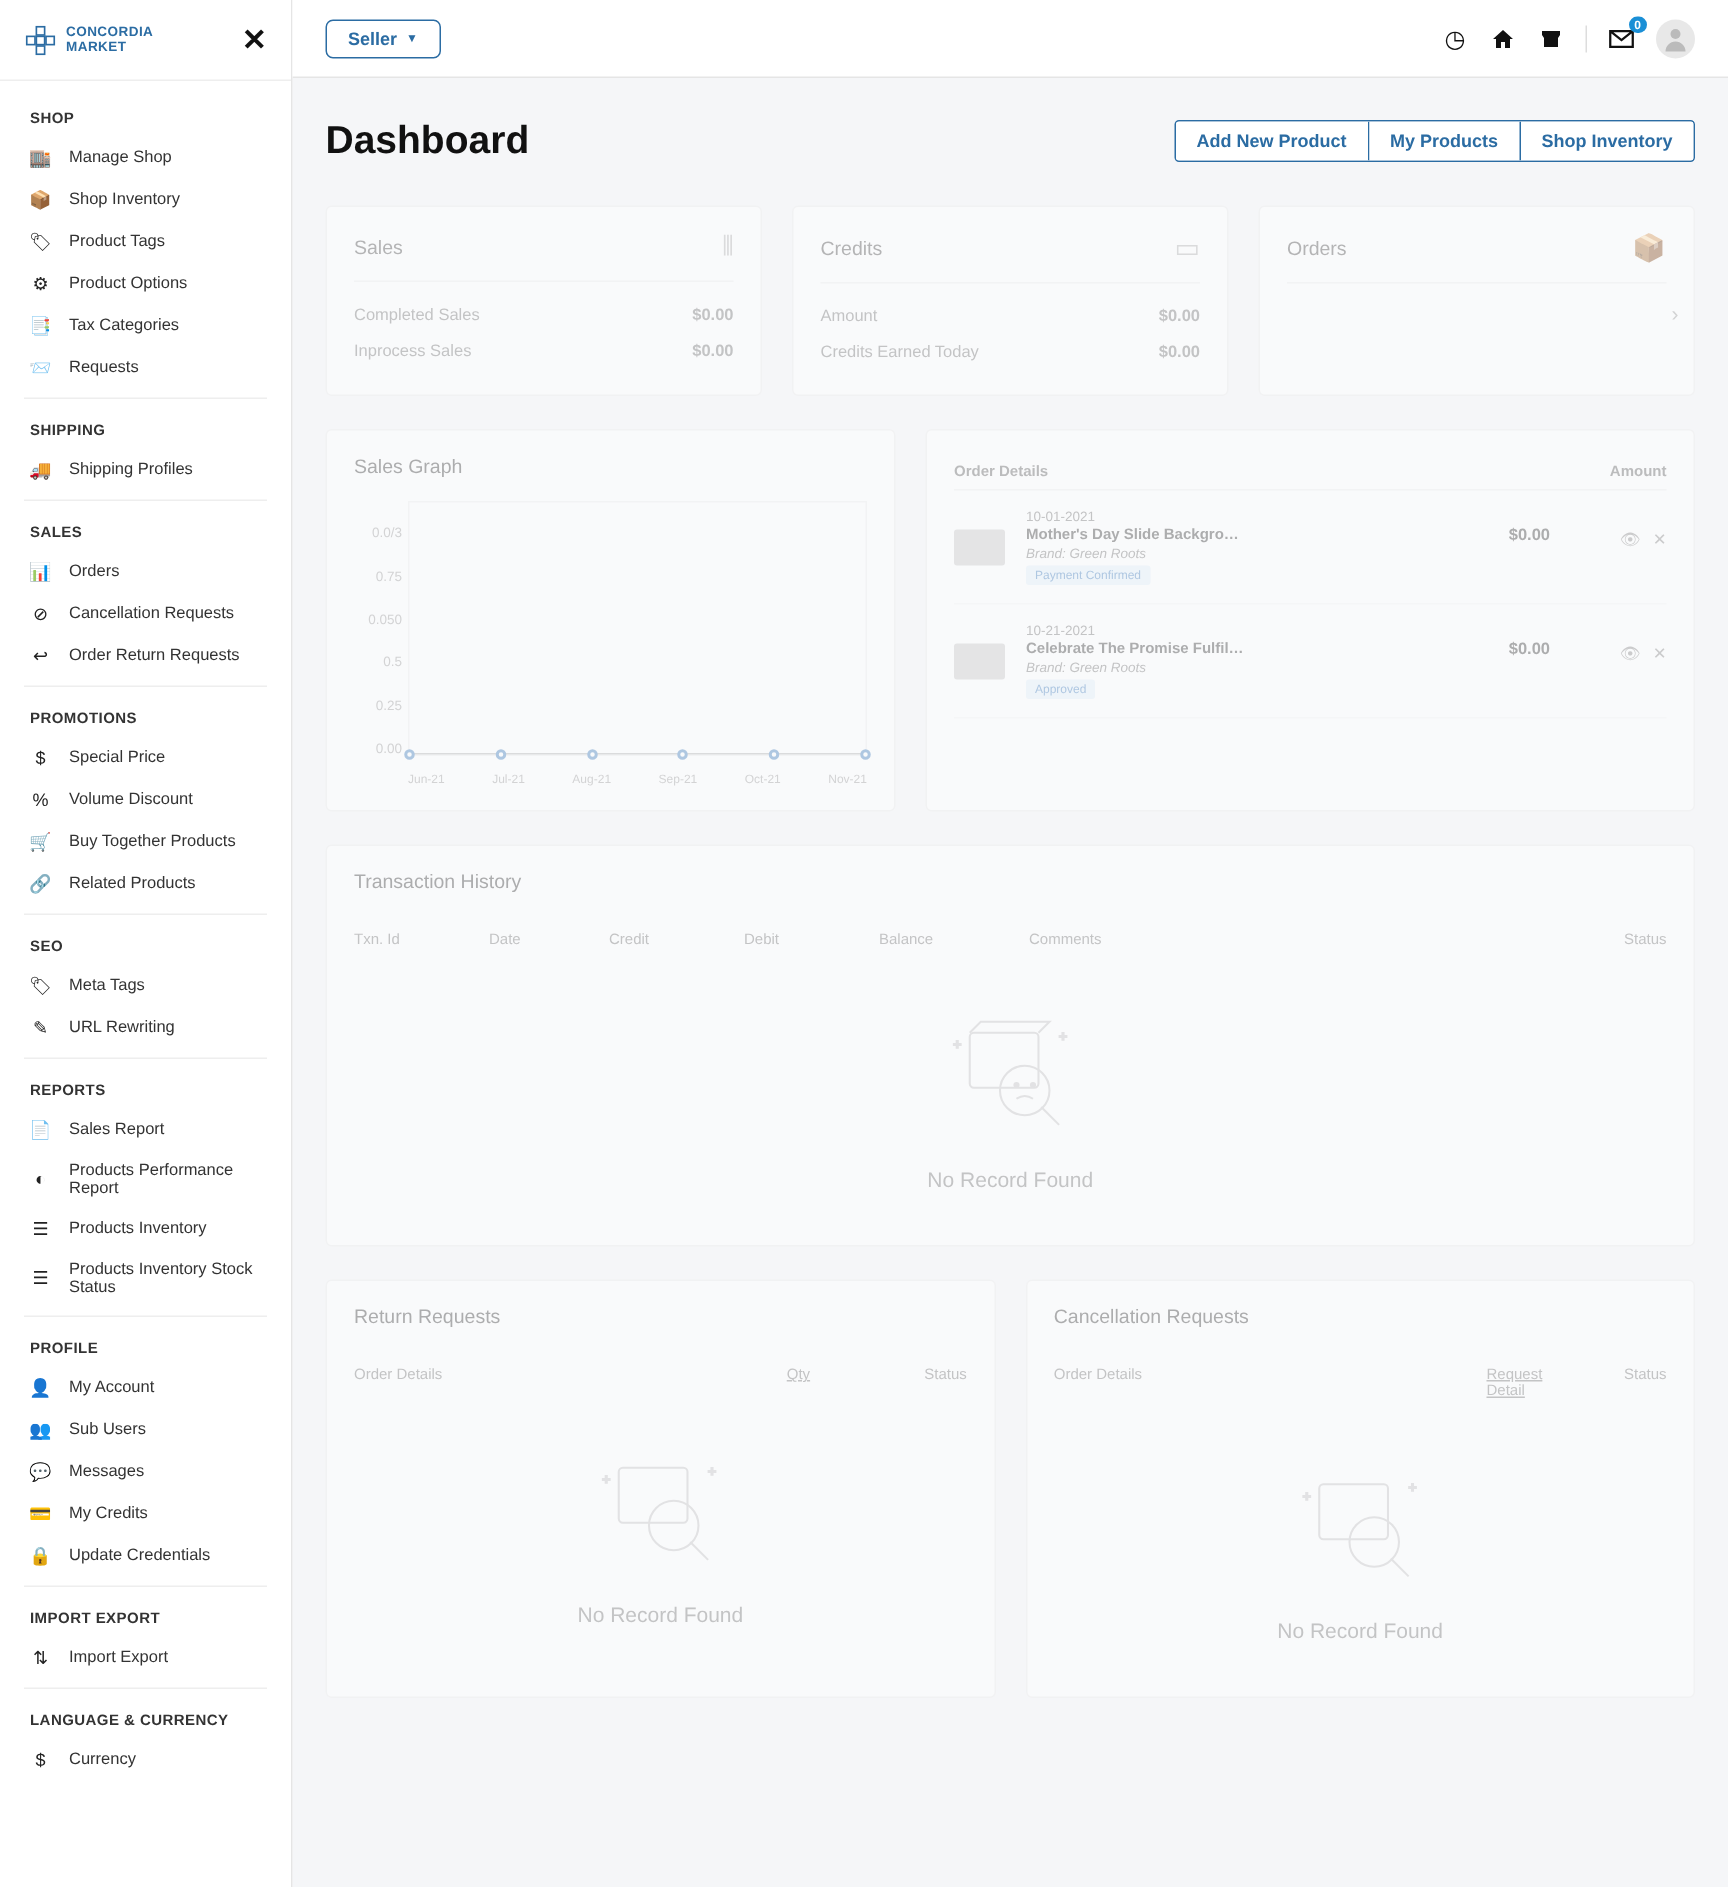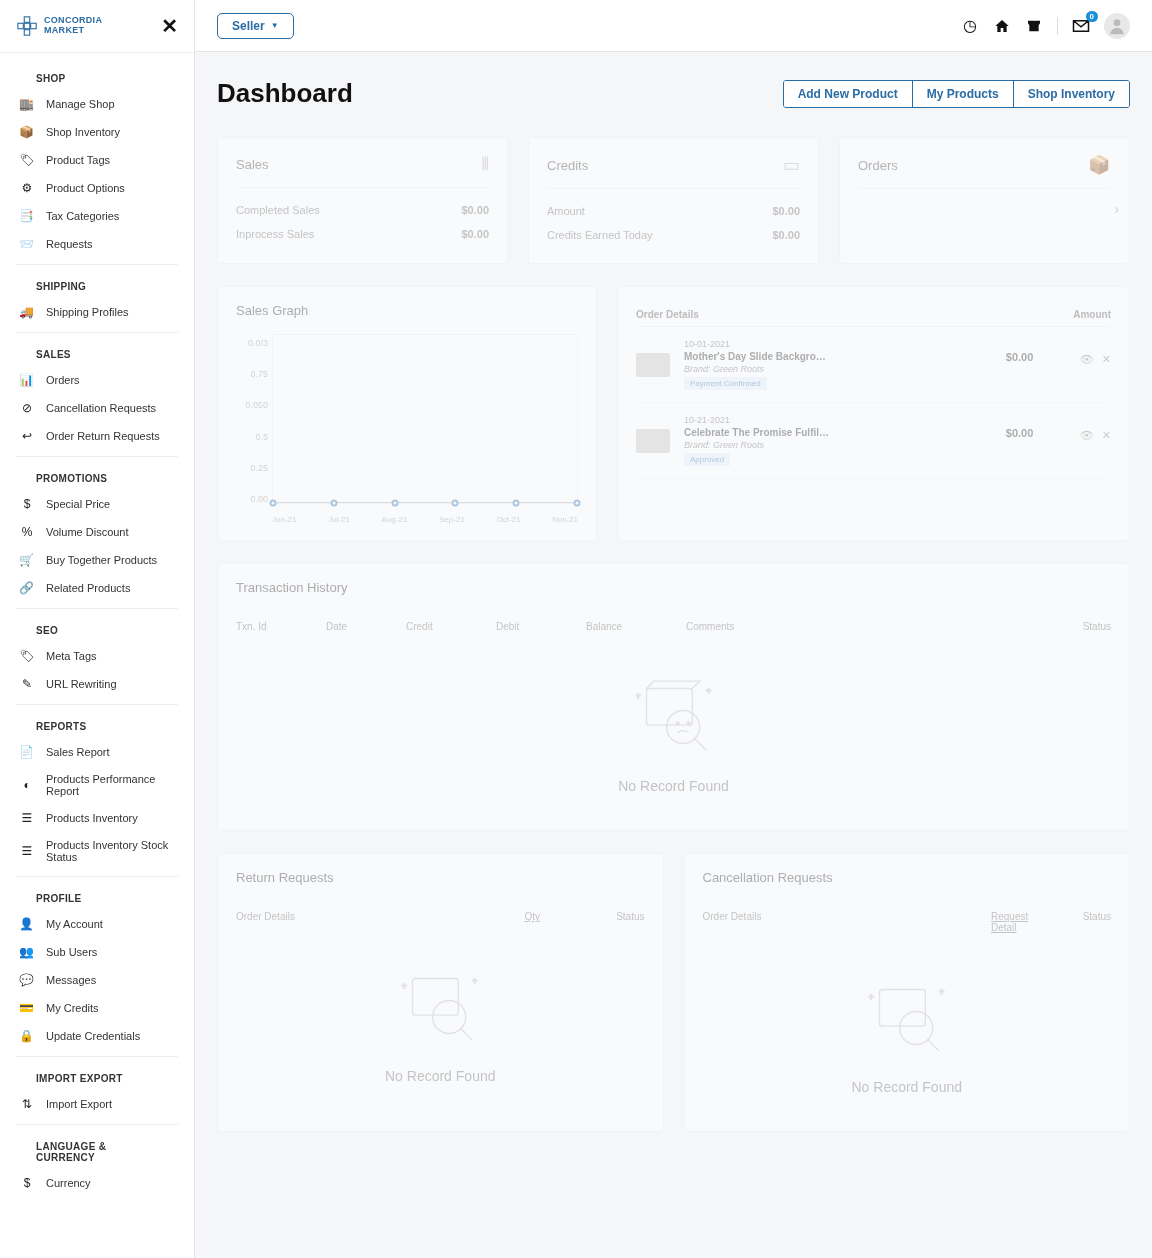--- a/index.html
+++ b/index.html
@@ -5,21 +5,21 @@
 * { margin: 0; padding: 0; box-sizing: border-box; font-family: -apple-system, BlinkMacSystemFont, "Segoe UI", Arial, sans-serif; }
 body { background: #f5f6f8; width: 1152px; height: 1258px; overflow: hidden; }
 .app { display: flex; height: 100%; border-radius: 12px; }
 .sidebar { width: 195px; background: #fff; border-right: 1px solid #e5e5e5; display: flex; flex-direction: column; overflow-y: auto; }
 .sidebar-header { display: flex; align-items: center; justify-content: space-between; padding: 14px 16px; border-bottom: 1px solid #eee; }
 .logo { display: flex; align-items: center; gap: 6px; }
 .logo-icon { width: 22px; height: 22px; }
 .logo-text { font-size: 9px; font-weight: 700; color: #2b6ca3; letter-spacing: 0.3px; line-height: 1.1; }
 .close-btn { font-size: 20px; font-weight: 700; cursor: pointer; color: #111; }
 .nav { padding: 10px 0; }
-.nav-section-title { font-size: 10px; font-weight: 700; color: #333; padding: 10px 36px 6px; letter-spacing: 0.3px; }
+.nav-section-title { font-size: 10px; font-weight: 700; color: #333; padding: 10px 20px 6px; letter-spacing: 0.3px; }
 .nav-item { display: flex; align-items: center; gap: 12px; padding: 7px 20px; font-size: 11px; color: #333; cursor: pointer; }
 .nav-icon { width: 14px; height: 14px; display: inline-flex; align-items: center; justify-content: center; font-size: 12px; color: #222; flex-shrink: 0; }
 .nav-divider { border-top: 1px solid #eee; margin: 6px 16px; }
 .main { flex: 1; display: flex; flex-direction: column; }
 .topbar { height: 52px; background: #fff; border-bottom: 1px solid #e5e5e5; display: flex; align-items: center; justify-content: space-between; padding: 0 22px; }
 .seller-btn { border: 1.5px solid #2b6ca3; color: #2b6ca3; background: #fff; padding: 5px 14px; border-radius: 5px; font-size: 12px; font-weight: 700; display: inline-flex; align-items: center; gap: 6px; cursor: pointer; }
 .seller-btn .caret { font-size: 8px; }
 .topbar-icons { display: flex; align-items: center; gap: 14px; }
 .topbar-icon { width: 18px; height: 18px; color: #111; cursor: pointer; display: inline-flex; align-items: center; justify-content: center; font-size: 16px; position: relative; }
 .badge { position: absolute; top: -6px; right: -8px; background: #1a8fd6; color: #fff; font-size: 8px; font-weight: 700; border-radius: 8px; padding: 1px 4px; min-width: 12px; text-align: center; }
@@ -38,21 +38,21 @@
 .stat-card-header { display: flex; justify-content: space-between; align-items: center; padding-bottom: 12px; border-bottom: 1px solid #f0f0f0; margin-bottom: 10px; }
 .stat-title { font-size: 13px; color: #666; font-weight: 500; }
 .stat-icon { font-size: 18px; color: #bbb; }
 .stat-line { display: flex; justify-content: space-between; font-size: 11px; color: #888; padding: 6px 0; }
 .stat-line .v { font-weight: 600; }
 .stat-card .chev { position: absolute; right: 10px; top: 50%; font-size: 14px; color: #aaa; }
 .mid-row { display: flex; gap: 20px; margin-bottom: 22px; }
 .graph-card { flex: 0 0 380px; background: #fff; border: 1px solid #eee; border-radius: 4px; padding: 16px 18px; }
 .card-title { font-size: 13px; color: #555; font-weight: 500; margin-bottom: 16px; }
 .chart-area { position: relative; height: 190px; }
-.y-ticks { position: absolute; left: 0; top: 4px; bottom: 20px; width: 32px; display: flex; flex-direction: column; justify-content: space-between; font-size: 9px; color: #aaa; text-align: right; }
+.y-ticks { position: absolute; left: 0; top: 16px; bottom: 20px; width: 32px; display: flex; flex-direction: column; justify-content: space-between; font-size: 9px; color: #aaa; text-align: right; }
 .chart-plot { position: absolute; left: 36px; right: 0; top: 0; bottom: 20px; border: 1px solid rgba(0,0,0,0.06); }
 .chart-plot::before { content:""; position:absolute; left:0; right:0; bottom:0; height:1px; background:#bbb; }
 .chart-dot { position: absolute; width: 7px; height: 7px; border-radius: 50%; background: #fff; border: 2px solid #5a8fc7; transform: translate(-50%, 50%); bottom: 0; }
 .x-labels { position: absolute; left: 36px; right: 0; bottom: 0; display: flex; justify-content: space-between; font-size: 8px; color: #aaa; }
 .orders-card { flex: 1; background: #fff; border: 1px solid #eee; border-radius: 4px; padding: 16px 18px; }
 .orders-header { display: flex; justify-content: space-between; align-items: center; margin-bottom: 14px; }
 .view-all { font-size: 11px; color: #2b6ca3; text-decoration: underline; cursor: pointer; }
 .order-th { display: flex; justify-content: space-between; font-size: 10px; color: #777; font-weight: 600; padding: 6px 0; border-bottom: 1px solid #f0f0f0; }
 .order-row { display: flex; align-items: flex-start; gap: 14px; padding: 12px 0; border-bottom: 1px solid #f7f7f7; }
 .order-thumb { width: 34px; height: 24px; background: #d0d0d0; border-radius: 2px; flex-shrink: 0; margin-top: 14px; }

